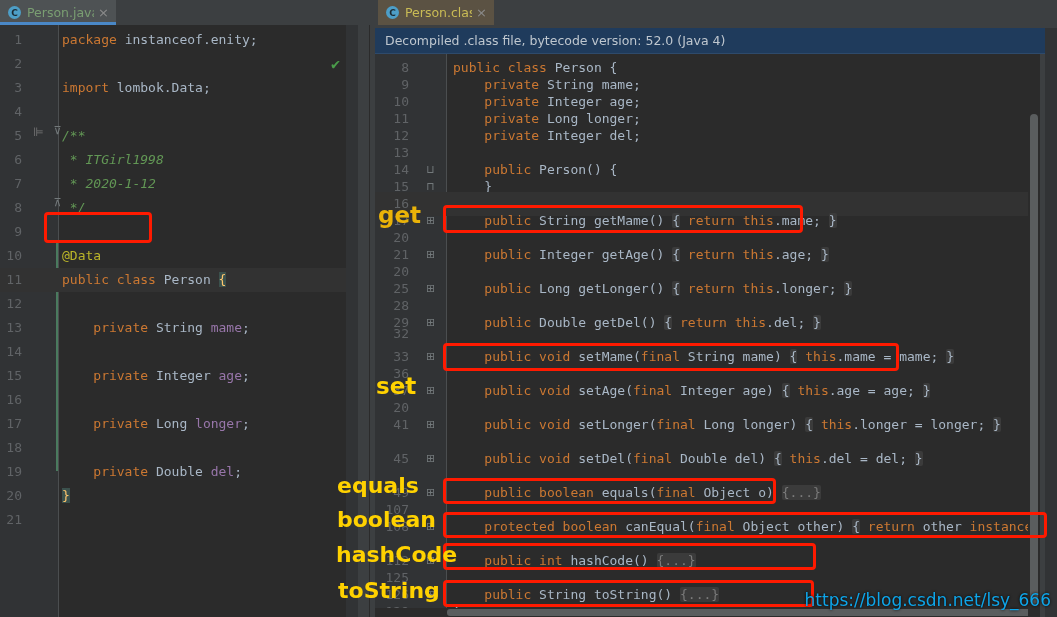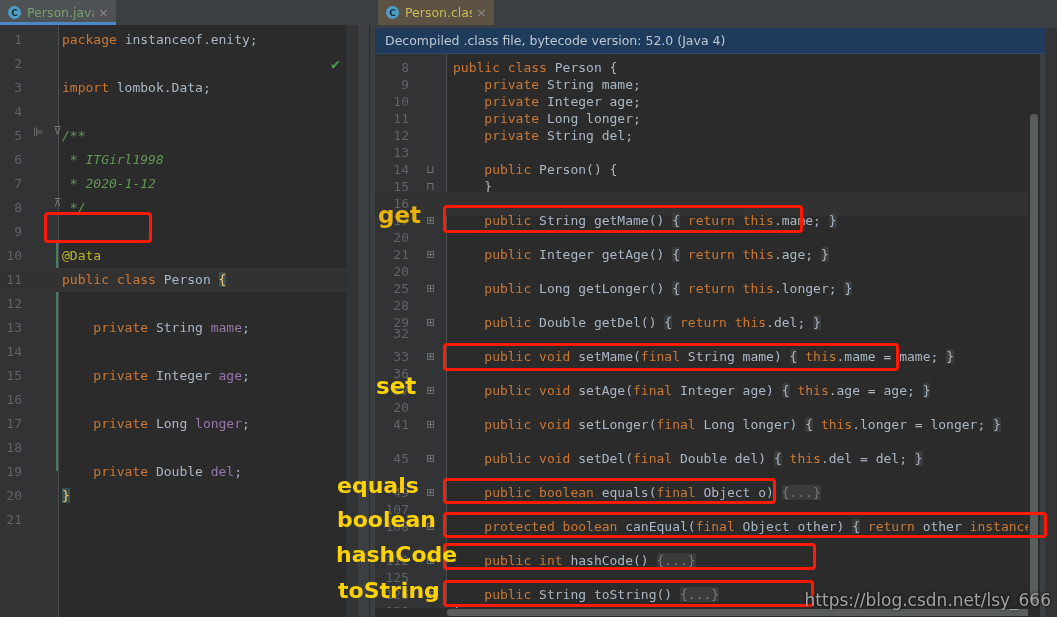--- a/index.html
+++ b/index.html
@@ -90,21 +90,21 @@
   .hthumb{position:absolute;top:1px;height:7px;background:#5a5d5e;border-radius:3px;}
 
   
   .redbox{position:absolute;border:3px solid #ff1a00;border-radius:4px;box-sizing:border-box;pointer-events:none;}
   .ylabel{
     position:absolute;color:#ffd200;font-weight:bold;
     font-family:"DejaVu Sans","Liberation Sans",sans-serif;
     white-space:nowrap;
   }
   .watermark{
-    position:absolute;right:6px;bottom:7px;color:#a3a3a3;font-size:17px;
+    position:absolute;right:6px;bottom:7px;color:#0ea5e9;font-size:17px;
     font-family:"DejaVu Sans","Liberation Sans",sans-serif;
     text-shadow:0 0 3px #000;
   }
   .divider{position:absolute;top:25px;bottom:0;width:1px;background:#2b2b2b;}
 </style>
 </head>
 <body>
 
 <div class="root">
 
@@ -175,21 +175,21 @@
     <div class="editor ed-right">
       <div class="gl" style="left:0;width:42px;"></div>
       <div class="gl" style="left:42px;width:30px;"></div>
       <div class="gutter-line" style="left:71px;"></div>
 
       <div class="rowlayer" id="right-rows">
           <div class="row" style="top: 2px;"><span class="ln" style="left: 0px; width: 34px;">8</span><span class="code" style="left: 78px;"><span class="k">public class </span><span class="t">Person {</span></span></div>
           <div class="row" style="top: 19px;"><span class="ln" style="left: 0px; width: 34px;">9</span><span class="code" style="left: 78px;"><span class="k">    private </span><span class="t">String mame;</span></span></div>
           <div class="row" style="top: 36px;"><span class="ln" style="left: 0px; width: 34px;">10</span><span class="code" style="left: 78px;"><span class="k">    private </span><span class="t">Integer age;</span></span></div>
           <div class="row" style="top: 53px;"><span class="ln" style="left: 0px; width: 34px;">11</span><span class="code" style="left: 78px;"><span class="k">    private </span><span class="t">Long longer;</span></span></div>
-          <div class="row" style="top: 70px;"><span class="ln" style="left: 0px; width: 34px;">12</span><span class="code" style="left: 78px;"><span class="k">    private </span><span class="t">String del;</span></span></div>
+          <div class="row" style="top: 70px;"><span class="ln" style="left: 0px; width: 34px;">12</span><span class="code" style="left: 78px;"><span class="k">    private </span><span class="t">Integer del;</span></span></div>
           <div class="row" style="top: 87px;"><span class="ln" style="left: 0px; width: 34px;">13</span><span class="code" style="left: 78px;"></span></div>
           <div class="row" style="top: 104px;"><span class="ln" style="left: 0px; width: 34px;">14</span><span class="foldmark" style="left: 50px; top: 5px;">⊔</span><span class="code" style="left: 78px;"><span class="k">    public </span><span class="t">Person() {</span></span></div>
           <div class="row" style="top: 121px;"><span class="ln" style="left: 0px; width: 34px;">15</span><span class="foldmark" style="left: 50px; top: 5px;">⊓</span><span class="code" style="left: 78px;"><span class="t">    }</span></span></div>
           <div class="row cur" style="top: 138px;"><span class="ln" style="left: 0px; width: 34px;">16</span><span class="code" style="left: 78px;"></span></div>
           <div class="row" style="top: 155px;"><span class="ln" style="left: 0px; width: 34px;">17</span><span class="foldmark" style="left: 50px; top: 5px;">⊞</span><span class="code" style="left: 78px;"><span class="k">    public </span><span class="t">String </span><span class="t">getMame</span><span class="t">() </span><span class="foldbrace">{</span><span class="t"> </span><span class="k">return </span><span class="k">this</span><span class="t">.mame; </span><span class="foldbrace">}</span></span></div>
           <div class="row" style="top: 172px;"><span class="ln" style="left: 0px; width: 34px;">20</span><span class="code" style="left: 78px;"></span></div>
           <div class="row" style="top: 189px;"><span class="ln" style="left: 0px; width: 34px;">21</span><span class="foldmark" style="left: 50px; top: 5px;">⊞</span><span class="code" style="left: 78px;"><span class="k">    public </span><span class="t">Integer getAge() </span><span class="foldbrace">{</span><span class="t"> </span><span class="k">return </span><span class="k">this</span><span class="t">.age; </span><span class="foldbrace">}</span></span></div>
           <div class="row" style="top: 206px;"><span class="ln" style="left: 0px; width: 34px;">20</span><span class="code" style="left: 78px;"></span></div>
           <div class="row" style="top: 223px;"><span class="ln" style="left: 0px; width: 34px;">25</span><span class="foldmark" style="left: 50px; top: 5px;">⊞</span><span class="code" style="left: 78px;"><span class="k">    public </span><span class="t">Long getLonger() </span><span class="foldbrace">{</span><span class="t"> </span><span class="k">return </span><span class="k">this</span><span class="t">.longer; </span><span class="foldbrace">}</span></span></div>
           <div class="row" style="top: 240px;"><span class="ln" style="left: 0px; width: 34px; text-align: right;">28</span><span class="code" style="left: 78px;"></span></div>

